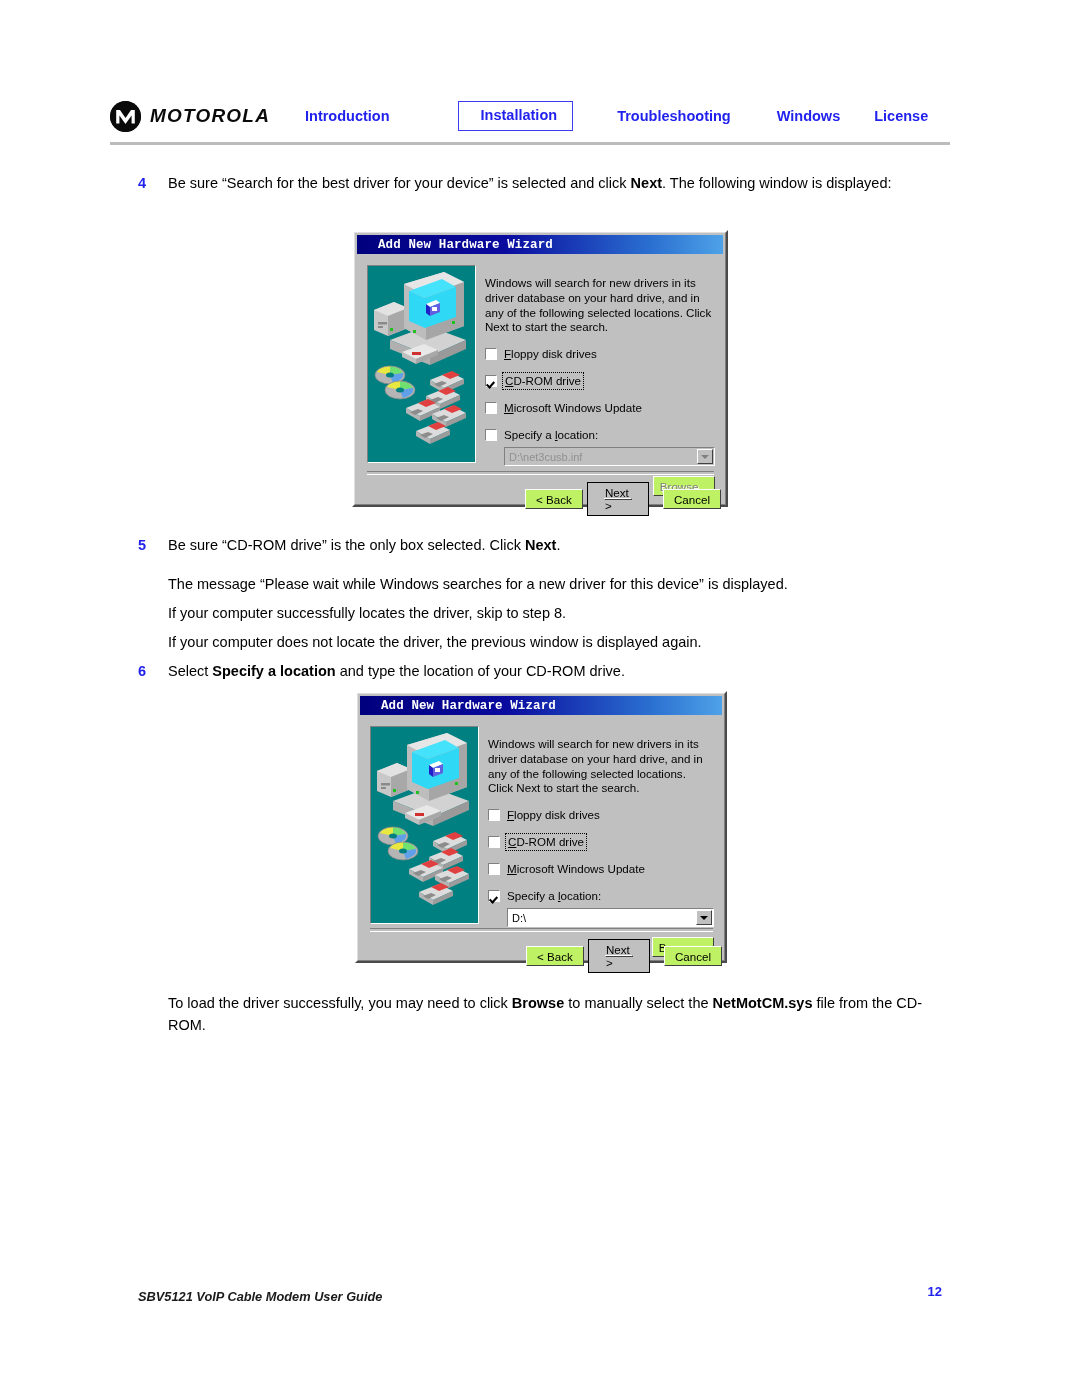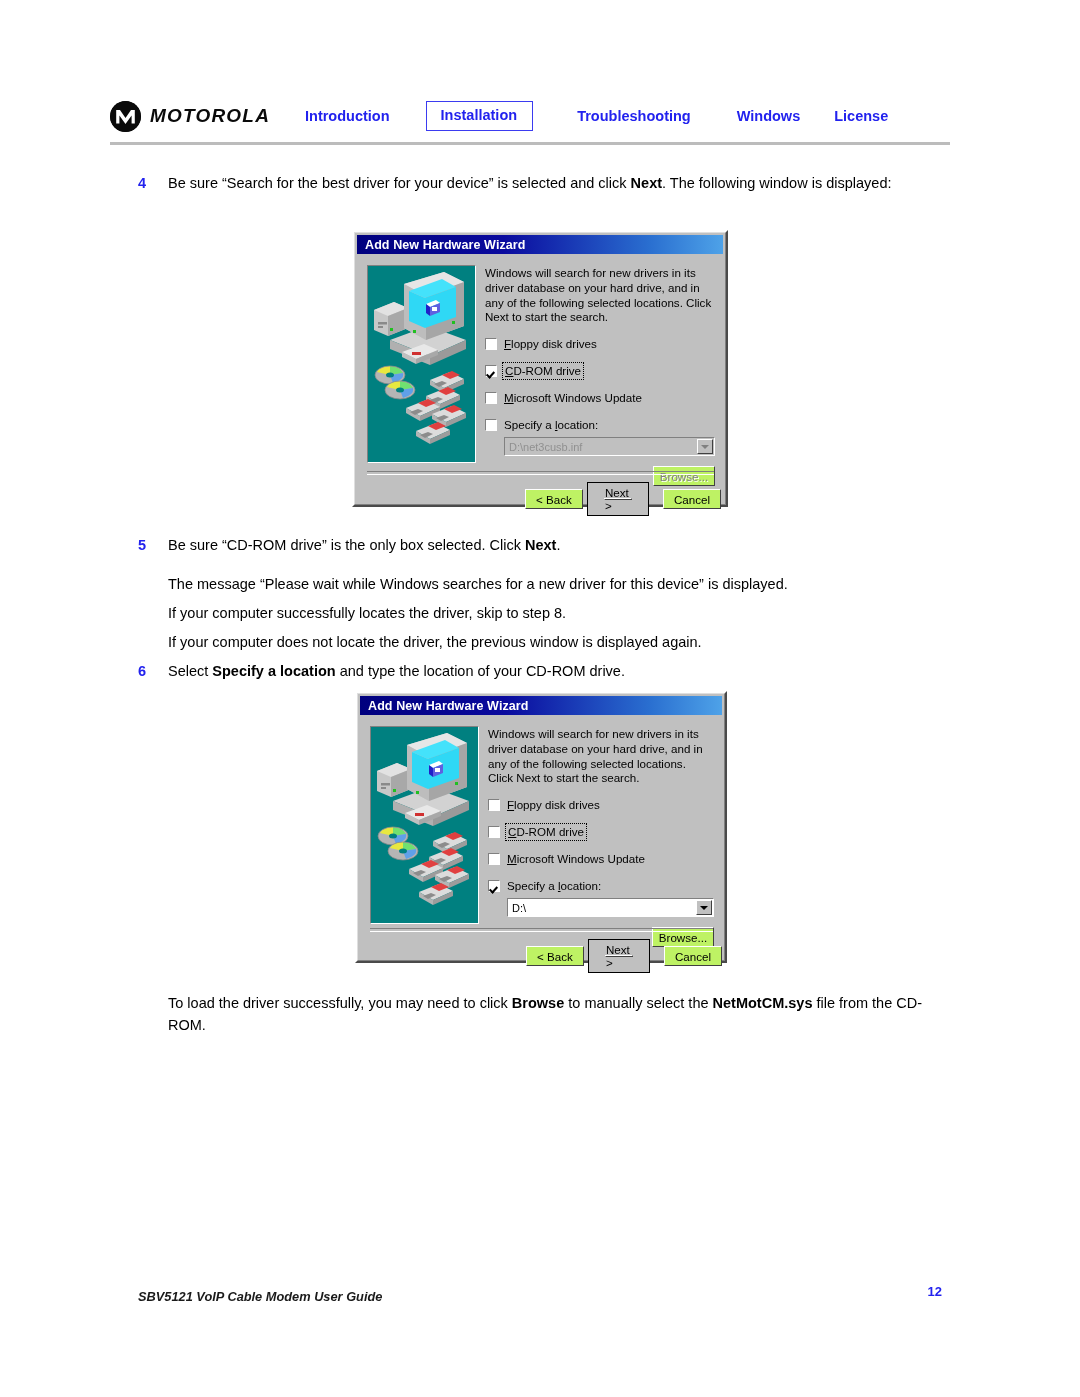--- a/index.html
+++ b/index.html
@@ -60,22 +60,22 @@
     font-size: 14.5px;
     font-weight: bold;
     color: #2222ee;
     white-space: nowrap;
     text-decoration: none;
     padding: 0;
   }
   .nav-gap-1 { margin-left: 0px; }
   .nav-item.boxed {
     border: 1.4px solid #3b3bf0;
-    padding: 6px 15px 7px 14px;
-    margin-left: 36px;
+    padding: 6px 15px 7px 22px;
+    margin-left: 68px;
     line-height: 1;
   }
   .nav-sp-a { margin-left: 44px; }
   .nav-sp-b { margin-left: 46px; }
   .nav-sp-c { margin-left: 34px; }
   .header-rule {
     position: absolute;
     left: 110px;
     top: 142px;
     width: 840px;
@@ -136,22 +136,23 @@
   }
   .titlebar {
     position: absolute;
     left: 3px;
     top: 3px;
     right: 3px;
     height: 19px;
     background: linear-gradient(to right, #00007e 0%, #0a0a9e 40%, #2a6fd0 80%, #4ea2e8 100%);
     display: flex;
     align-items: center;
-    padding-left: 8px;
-    box-sizing: border-box;
+    padding-left: 21px;
+    box-sizing: border-box;
+    font-family: Liberation Mono, monospace;
   }
   .titlebar span {
     color: #ffffff;
     font-size: 12.5px;
     font-weight: bold;
     letter-spacing: 0.1px;
   }
   .win-client {
     position: absolute;
     left: 3px;
@@ -172,21 +173,21 @@
     border-left: 1px solid #808080;
     border-right: 1px solid #ffffff;
     border-bottom: 1px solid #ffffff;
     overflow: hidden;
   }
   .illus svg { display: block; }
 
   .win-body {
     position: absolute;
     left: 128px;
-    top: 10px;
+    top: 20px;
     right: 8px;
   }
   .win-text {
     font-size: 11.6px;
     line-height: 1.28;
     color: #000;
     margin-bottom: 11px;
   }
 
   .cbrow {

